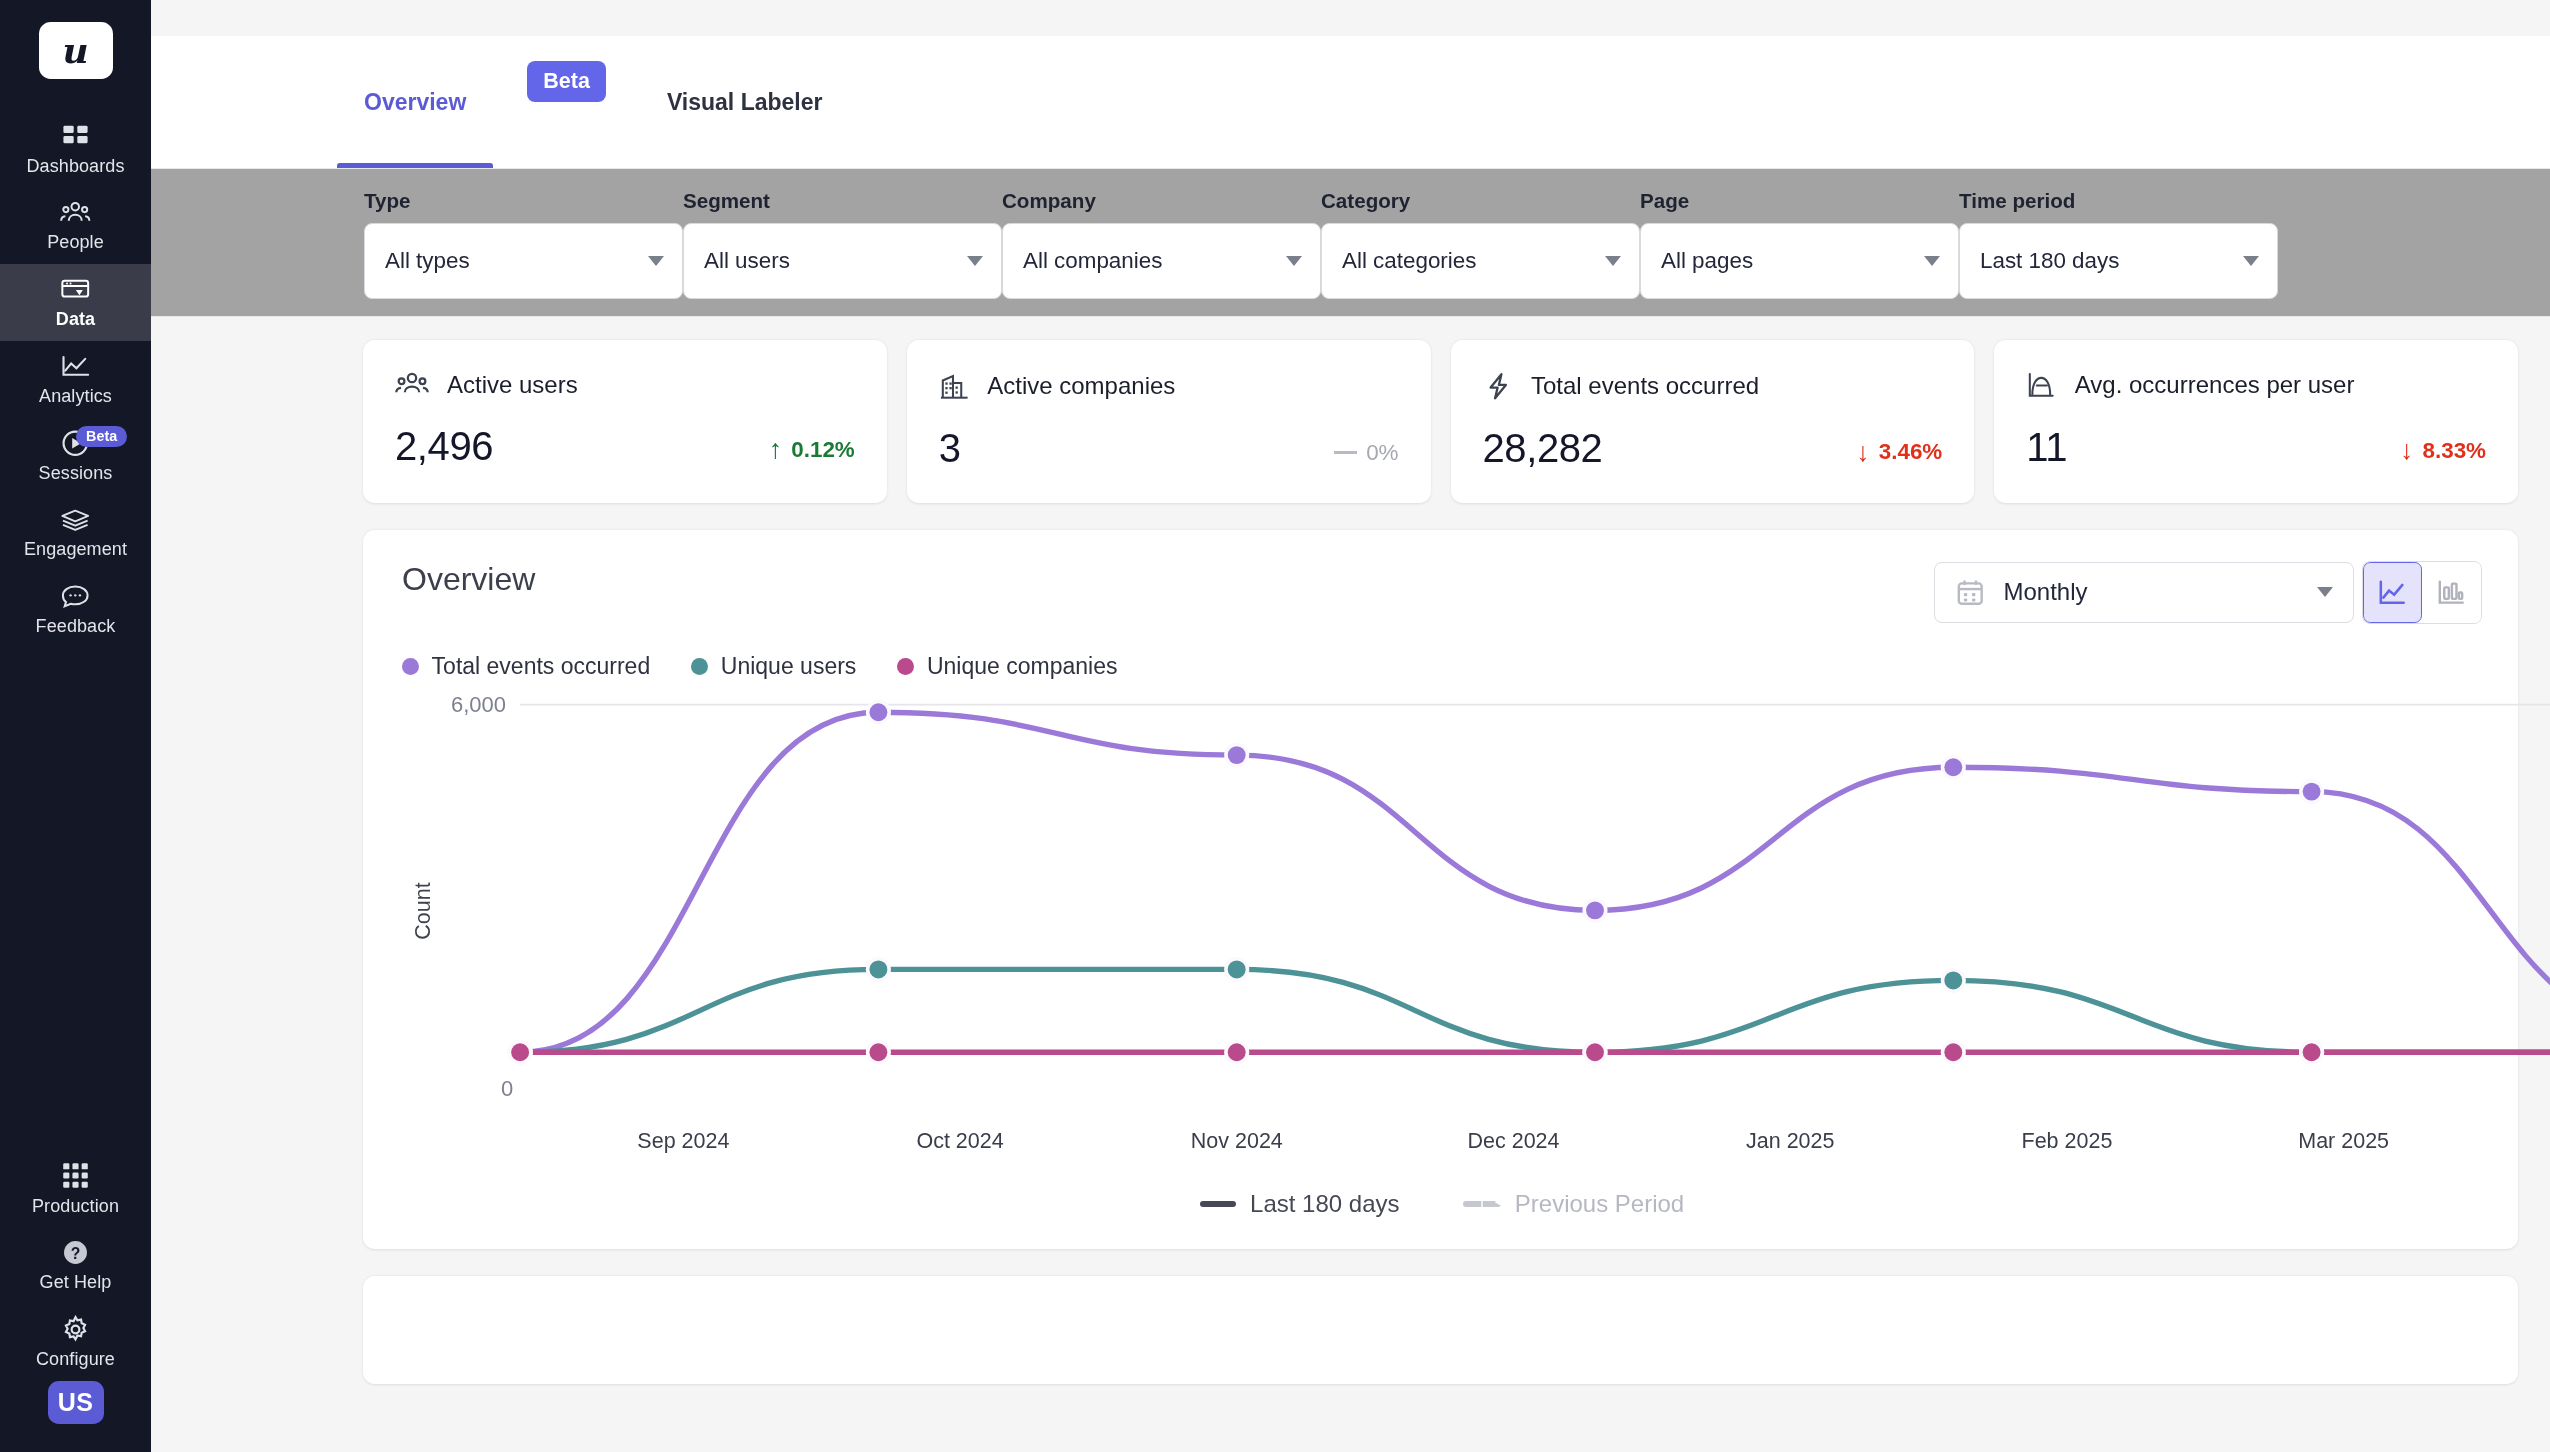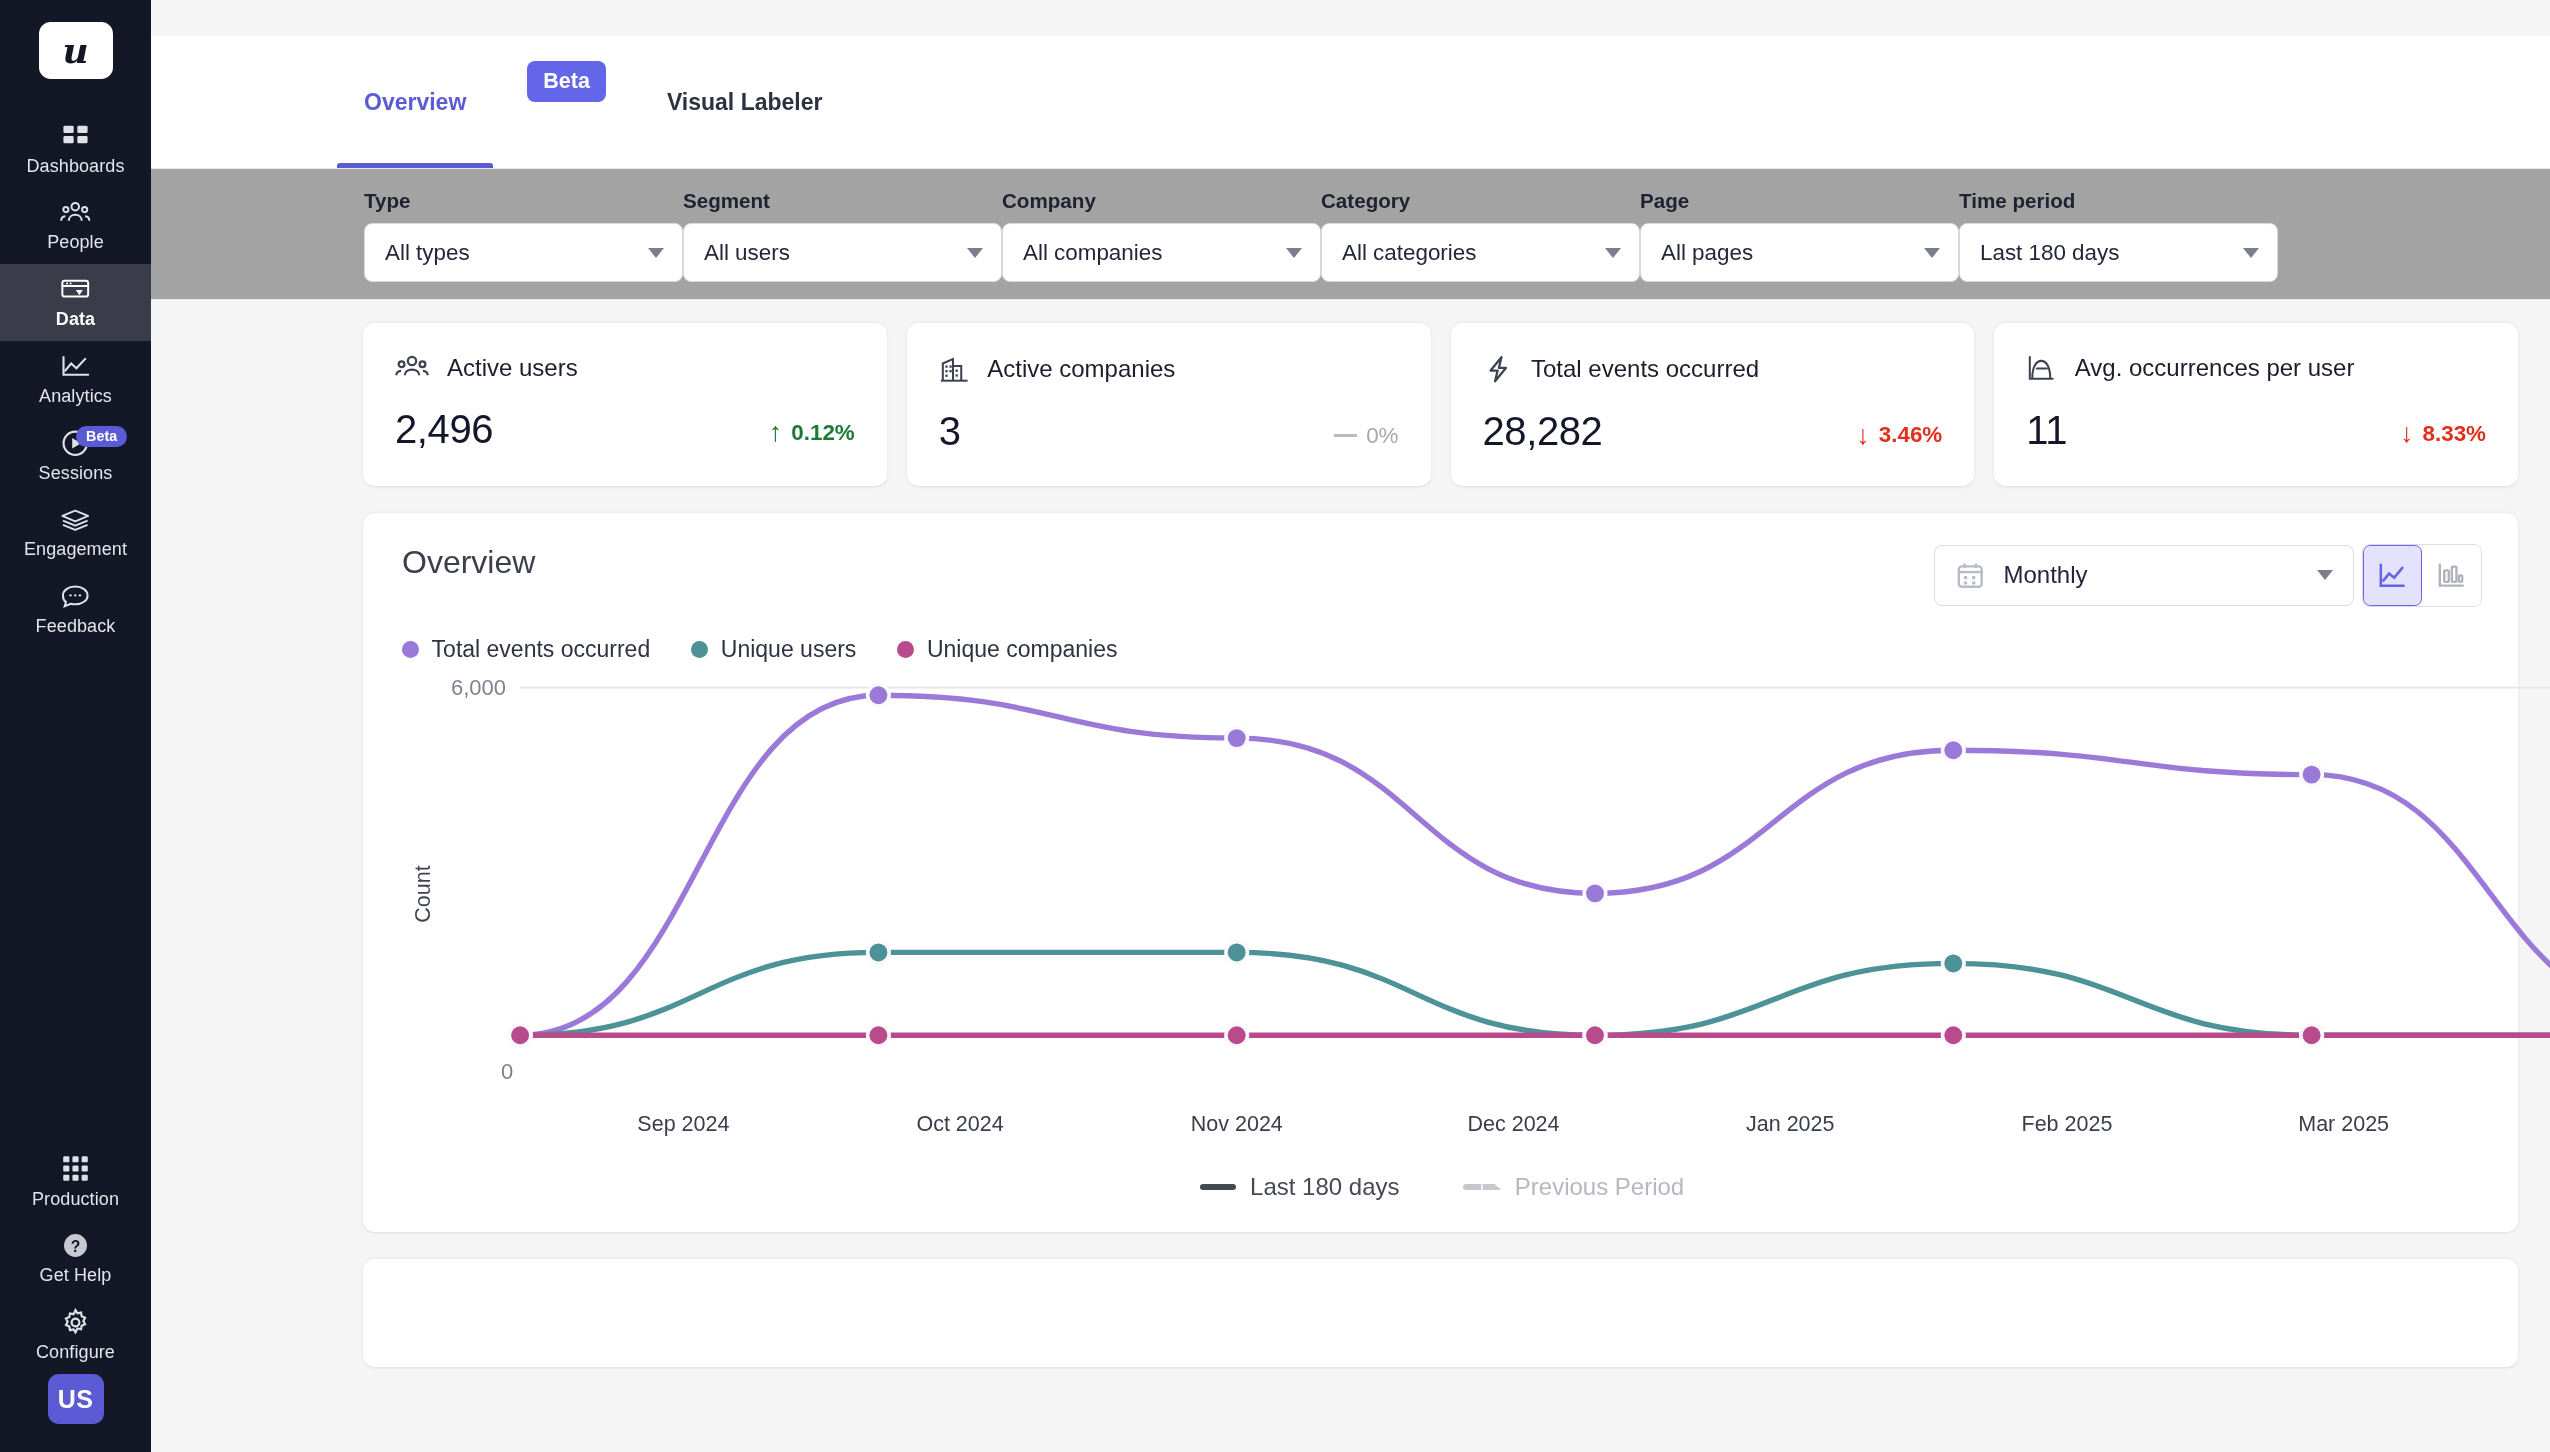--- a/index.html
+++ b/index.html
@@ -33,21 +33,21 @@
   .nav-item .ico { height: 30.5px; display: flex; align-items: center; justify-content: center; position: relative; }
   .nav-item .lbl { color: #e3e5ea; font-size: 18px; letter-spacing: 0.1px; }
   .nav-item.active .lbl { color: #ffffff; font-weight: 700; }
   .beta-pill {
     position: absolute; left: 52%; top: -1.8px;
     background: #5b5bd6; color: #fff; font-size: 14.3px; font-weight: 600;
     border-radius: 12.6px; padding: 1.8px 10px 2.7px; line-height: 1.15;
   }
   .nav-spacer { flex: 1 1 auto; min-height: 54px; }
   .avatar {
-    width: 56px; height: 50px; border-radius: 10.8px; background: #5b5bd6;
+    width: 56px; height: 43px; border-radius: 10.8px; background: #5b5bd6;
     color: #fff; font-size: 25px; font-weight: 700; letter-spacing: 0.4px;
     display: flex; align-items: center; justify-content: center;
     margin-bottom: 29px;
   }
 
   
   .main { flex: 1 1 auto; display: flex; flex-direction: column; background: #f5f5f6; min-width: 0; margin-top: 36px; }
 
   .topbar {
     background: #ffffff; border-bottom: 0.9px solid #e7e7ea;
@@ -71,21 +71,21 @@
     align-self: center; margin-bottom: 41px;
   }
 
   .filterbar {
     background: #a3a3a3; border-bottom: 0.9px solid #e7e7ea;
     padding: 20px 0 17px 213px; display: flex; 
   }
   .filter { display: flex; flex-direction: column; gap: 10px; }
   .filter-label { font-size: 20.6px; font-weight: 700; color: #1f2230; }
   .select {
-    width: 319px; height: 59px; border: 0.9px solid #d8d8de; border-radius: 8px;
+    width: 319px; height: 76px; border: 0.9px solid #d8d8de; border-radius: 8px;
     background: #fff; display: flex; align-items: center;
     padding: 0 18px 0 20px; cursor: pointer;
   }
   .select .sv { flex: 1 1 auto; font-size: 22.4px; color: #24273a; }
   .caret {
     width: 0; height: 0; border-left: 8px solid transparent;
     border-right: 8px solid transparent; border-top: 10px solid #7b7f8c;
   }
 
   

